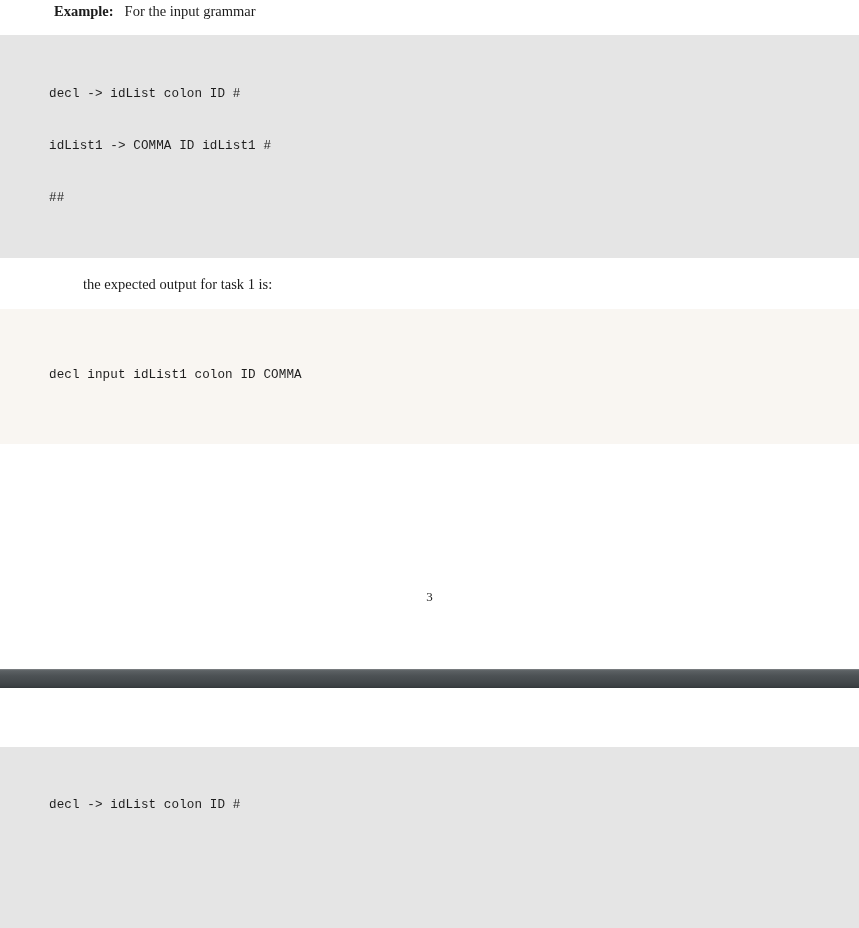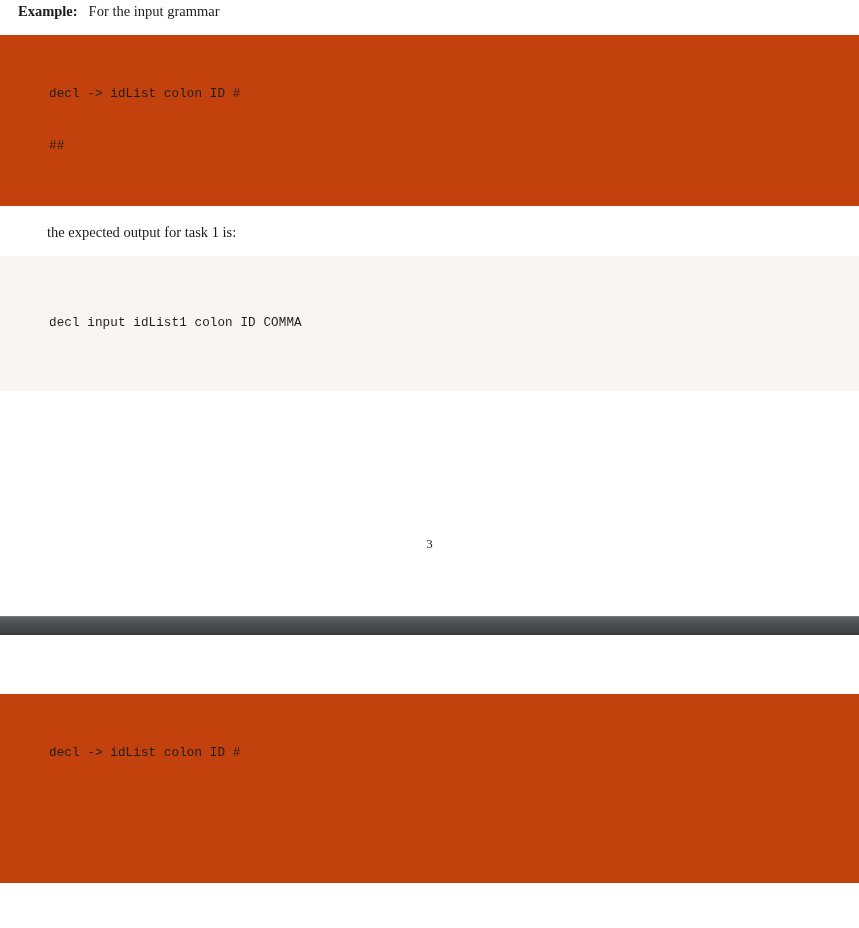--- a/index.html
+++ b/index.html
@@ -22,20 +22,21 @@
     background: #ffffff;
   }
 
   
   .prose {
     font-family: "Liberation Serif", "DejaVu Serif", serif;
     font-size: 14.5px;
     line-height: 1.45;
     color: #1b1b1b;
     padding: 0 18px;
+    margin-left: 36px;
   }
   .example-line {
     padding-top: 1px;
   }
   .example-label {
     font-weight: bold;
   }
   .example-text {
     margin-left: 11px;
   }
@@ -50,21 +51,21 @@
     box-sizing: border-box;
     padding: 16px 0 16px 49px;
     font-family: "Liberation Mono", "DejaVu Sans Mono", monospace;
     font-size: 12.6px;
     line-height: 17.4px;
     color: #1e1e1e;
     white-space: pre;
     letter-spacing: 0.1px;
   }
   .codeblock.grammar {
-    background: #c2410c;
+    background: #e5e5e5;
   }
   .codeblock.output {
     background: #f9f6f2;
   }
   .code-line {
     white-space: pre;
   }
 
   
   .page-number {
@@ -98,20 +99,21 @@
 <div class="page">
 
   <div class="prose example-line" style="padding-top:1px;">
     <span class="example-label">Example:</span><span class="example-text">For the input grammar</span>
   </div>
 
   <div class="spacer-white" style="height:13px;"></div>
 
   <div class="codeblock grammar">
     <div class="code-line">decl -&gt; idList colon ID #</div>
+    <div class="code-line">idList1 -&gt; COMMA ID idList1 #</div>
     <div class="code-line">##</div>
   </div>
 
   <div class="spacer-white" style="height:16px;"></div>
 
   <div class="prose lead-line">the expected output for task 1 is:</div>
 
   <div class="spacer-white" style="height:13px;"></div>
 
   <div class="codeblock output" style="padding-top:24px;padding-bottom:24px;">

